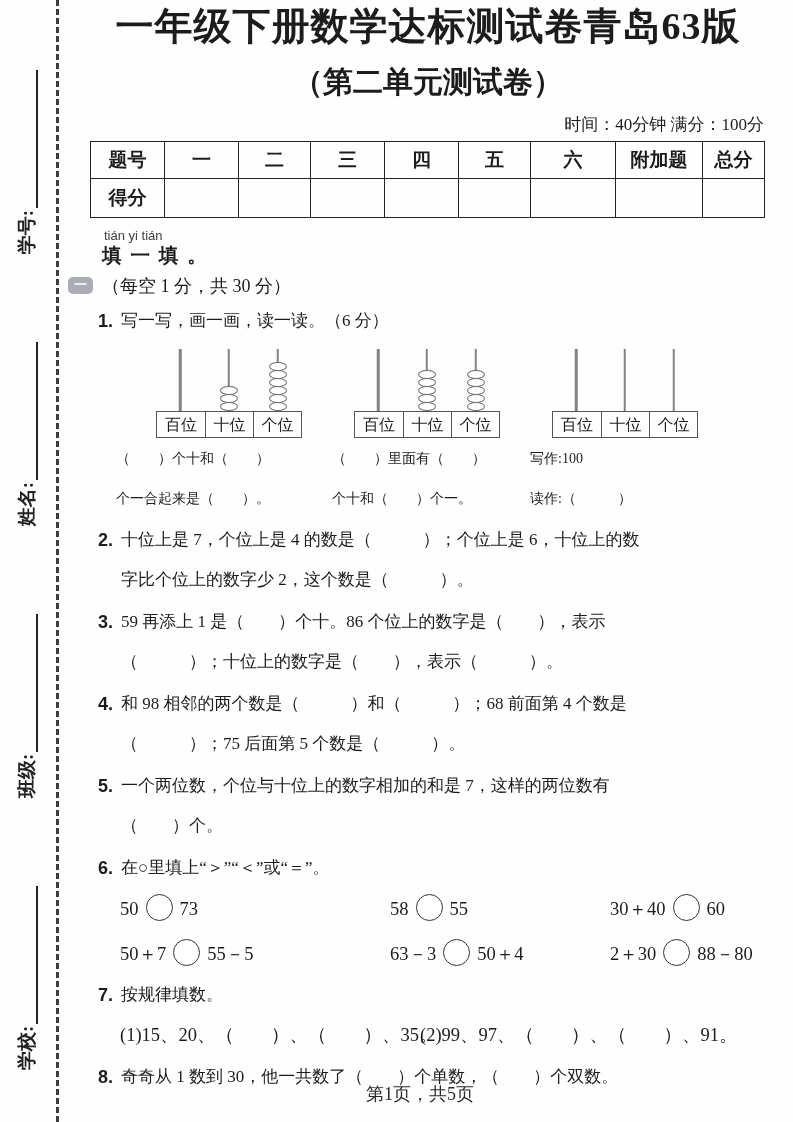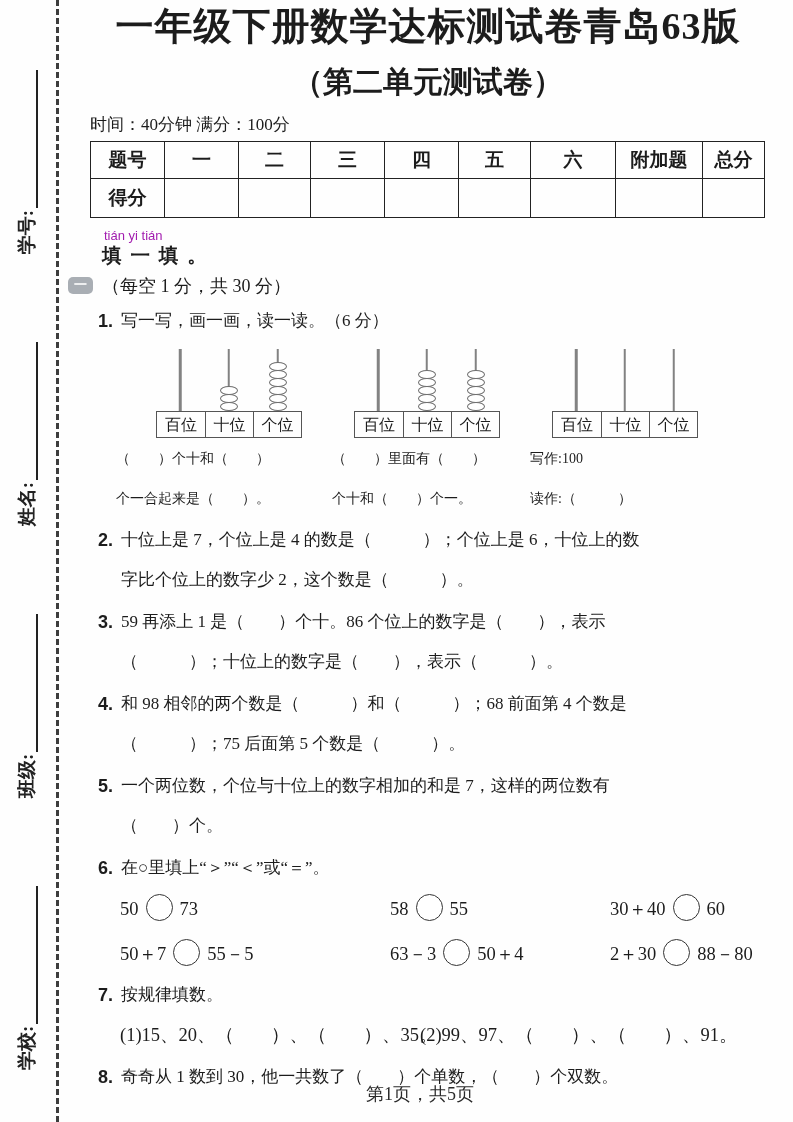--- a/index.html
+++ b/index.html
@@ -19,31 +19,31 @@
     transform:rotate(-90deg);transform-origin:0 0;
     display:flex;flex-direction:row-reverse;justify-content:space-between;
     align-items:center;font-size:19px;font-weight:bold;color:#222;
   }
   .sidebar-group{display:flex;align-items:center;}
   .s-line{display:inline-block;width:138px;height:1.1em;border-bottom:2px solid #222;margin-left:2px;}
   
   .content{position:absolute;left:90px;top:0;width:676px;}
   .title{text-align:center;font-size:38px;font-weight:700;letter-spacing:1px;line-height:52px;}
   .subtitle{margin-top:10px;text-align:center;font-size:30px;font-weight:700;line-height:40px;}
-  .meta{margin-top:12px;font-size:17px;line-height:22px;padding-right:2px;}
+  .meta{margin-top:12px;text-align:right;font-size:17px;line-height:22px;padding-right:2px;}
   
   table.score{border-collapse:collapse;table-layout:fixed;width:675px;margin-top:5px;}
   table.score td{border:1.6px solid #222;text-align:center;font-size:19px;font-weight:700;padding:0;}
   table.score tr.r1 td{height:36px;}
   table.score tr.r2 td{height:38px;}
   
   .section-head{margin-top:10px;margin-left:-22px;display:flex;align-items:flex-end;gap:9px;}
   .badge{width:25px;height:17px;background:#a9aeb4;border-radius:5px;color:#fff;
          text-align:center;font-size:13px;line-height:16px;font-weight:bold;margin-bottom:5px;flex:0 0 auto;}
-  .pinyin{font-size:13px;color:#a21caf;font-family:"Liberation Sans","DejaVu Sans",sans-serif;line-height:15px;padding-left:2px;}
+  .pinyin{font-size:13px;color:#404040;font-family:"Liberation Sans","DejaVu Sans",sans-serif;line-height:15px;padding-left:2px;}
   .section-title-line{display:flex;align-items:baseline;gap:4px;line-height:26px;flex-direction:column;}
   .section-title{font-size:19.5px;font-weight:800;letter-spacing:2px;}
   .section-note{font-size:18px;}
   
   .question{display:flex;padding-left:8px;margin-top:2px;}
   .qnum{width:23px;flex:0 0 auto;font-weight:700;font-size:18px;
         font-family:"Liberation Sans","DejaVu Sans",sans-serif;line-height:40px;}
   .qbody{flex:1;font-size:17px;line-height:40px;}
   .qline{white-space:nowrap;}
   

